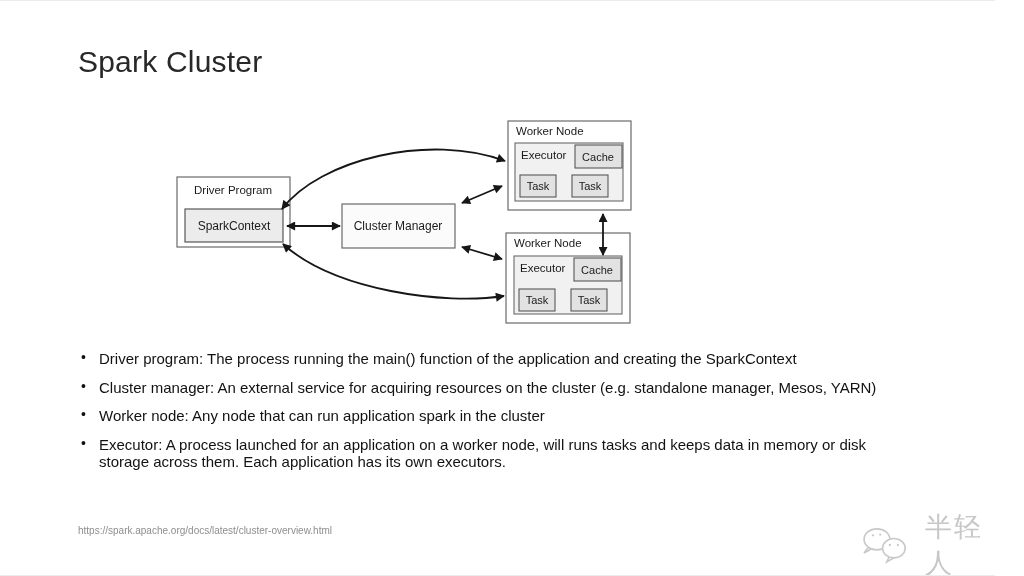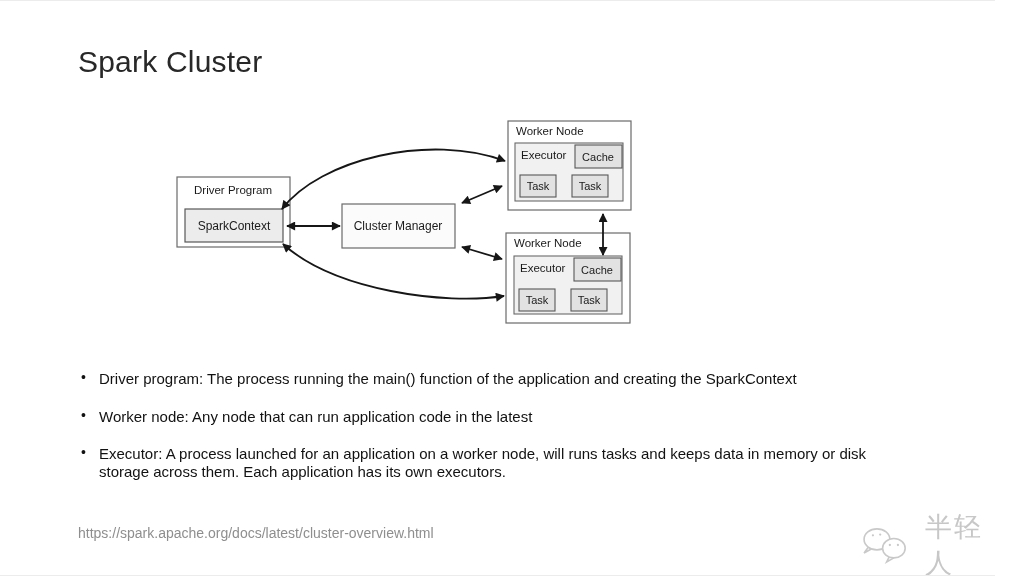--- a/index.html
+++ b/index.html
@@ -42,35 +42,34 @@
     padding: 0;
     list-style: none;
   }
   .bullets li {
     position: relative;
     padding-left: 21px;
     margin-bottom: 11px;
     font-size: 15px;
     line-height: 17.5px;
     color: #121212;
-    margin-top: 20px;
   }
   .bullets li::before {
     content: "\2022";
     position: absolute;
     left: 3px;
     top: -1px;
     font-size: 14px;
     color: #121212;
   }
   .source-url {
     position: absolute;
     left: 78px;
     top: 524px;
-    font-size: 14px;
+    font-size: 10px;
     color: #8e8e8e;
   }
   .watermark {
     position: absolute;
     left: 856px;
     top: 508px;
     display: flex;
     align-items: center;
     gap: 6px;
   }
@@ -138,21 +137,22 @@
       <path d="M 282 208 C 320 158, 430 132, 505 160" marker-start="url(#arrow)" marker-end="url(#arrow)"></path>
       <path d="M 283 243 C 335 290, 445 304, 504 295" marker-start="url(#arrow)" marker-end="url(#arrow)"></path>
       <path d="M 462 202 L 502 185" marker-start="url(#arrow)" marker-end="url(#arrow)"></path>
       <path d="M 462 246 L 502 258" marker-start="url(#arrow)" marker-end="url(#arrow)"></path>
       <path d="M 603 213 L 603 254" marker-start="url(#arrow)" marker-end="url(#arrow)"></path>
     </g>
   </svg>
 
   <ul class="bullets">
     <li>Driver program: The process running the main() function of the application and creating the SparkContext</li>
-    <li>Worker node: Any node that can run application code in the latest</li>
+    <li>Cluster manager: An external service for acquiring resources on the cluster (e.g. standalone manager, Mesos, YARN)</li>
+    <li>Worker node: Any node that can run application spark in the cluster</li>
     <li>Executor: A process launched for an application on a worker node, will runs tasks and keeps data in memory or disk storage across them. Each application has its own executors.</li>
   </ul>
 
   <div class="source-url">https://spark.apache.org/docs/latest/cluster-overview.html</div>
 
   <div class="watermark">
     <svg width="78" height="48" viewBox="0 0 78 48" aria-hidden="true">
       <g stroke="#c9c9c9" stroke-width="2" fill="none">
         <ellipse cx="26" cy="17" rx="16" ry="13"></ellipse>
         <path d="M 15 27 L 10 34 L 19 29"></path>

